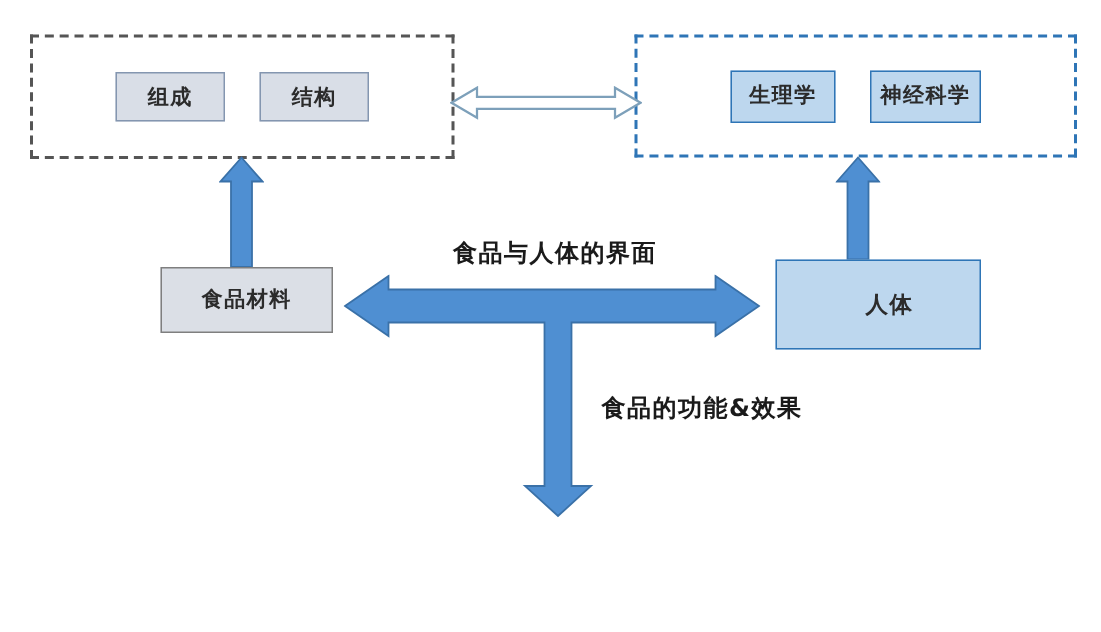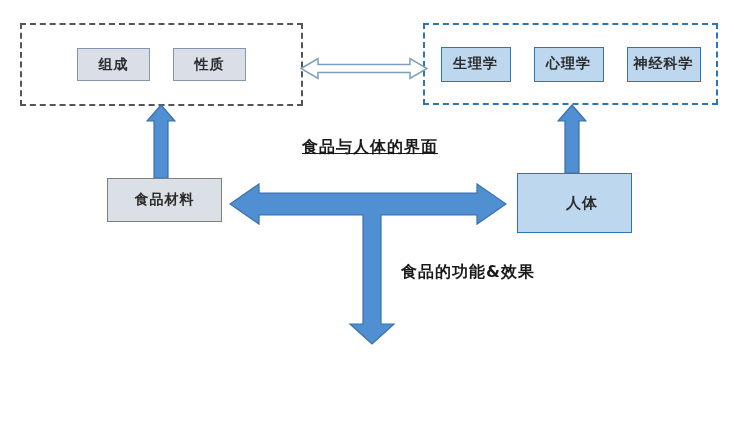--- a/index.html
+++ b/index.html
@@ -69,21 +69,21 @@
   }
   .node.food {
     left: 107px; top: 178px;
     width: 115px; height: 44px;
     background: #dbdfe6;
     border: 1px solid #7f7f7f;
     font-size: 14px;
   }
   .node.human {
     left: 517px; top: 173px;
-    width: 115px; height: 60px;
+    width: 137px; height: 60px;
     background: #bdd7ee;
     border: 1px solid #2e75b6;
     font-size: 15px;
     padding-left: 15px;
   }
   .node.outcome {
     left: 280px; top: 348px;
     width: 185px; height: 69px;
     background: #fbe7d9;
     border: 2px solid #595959;
@@ -91,47 +91,44 @@
   }
   
   .flabel {
     position: absolute;
     font-size: 16px;
     font-weight: bold;
     color: #1a1a1a;
     white-space: nowrap;
     letter-spacing: 1px;
   }
-  .flabel.interface { left: 302px; top: 137px; text-decoration: underline; }
+  .flabel.interface { left: 302px; top: 159px; }
   .flabel.functions { left: 401px; top: 262px; text-align: center; }
   
   .arrow-svg { position: absolute; display: block; }
   .solid-arrow { fill: #4f8fd2; stroke: #3a71a8; stroke-width: 1.2; }
   .hollow-arrow { fill: #ffffff; stroke: #7da0ba; stroke-width: 1.5; }
 </style>
 </head>
 <body>
 
 <div class="canvas">
 
   <div class="group left">
     <div class="chip gray">
       <span>组成</span>
     </div>
     <div class="chip gray">
-      <span>性质</span>
+      <span>结构</span>
     </div>
   </div>
 
   <div class="group right">
     <div class="chip blue">
       <span>生理学</span>
-    </div>
-    <div class="chip blue">
-      <span>心理学</span>
     </div>
     <div class="chip blue wide">
       <span>神经科学</span>
     </div>
   </div>
 
   <svg class="arrow-svg" style="left:300px; top:55px;" width="128" height="27" viewBox="0 0 128 27">
     <polygon class="hollow-arrow" points="1,13.5 18,3.5 18,9.5 110,9.5 110,3.5 127,13.5 110,23.5 110,17.5 18,17.5 18,23.5"></polygon>
   </svg>
 

